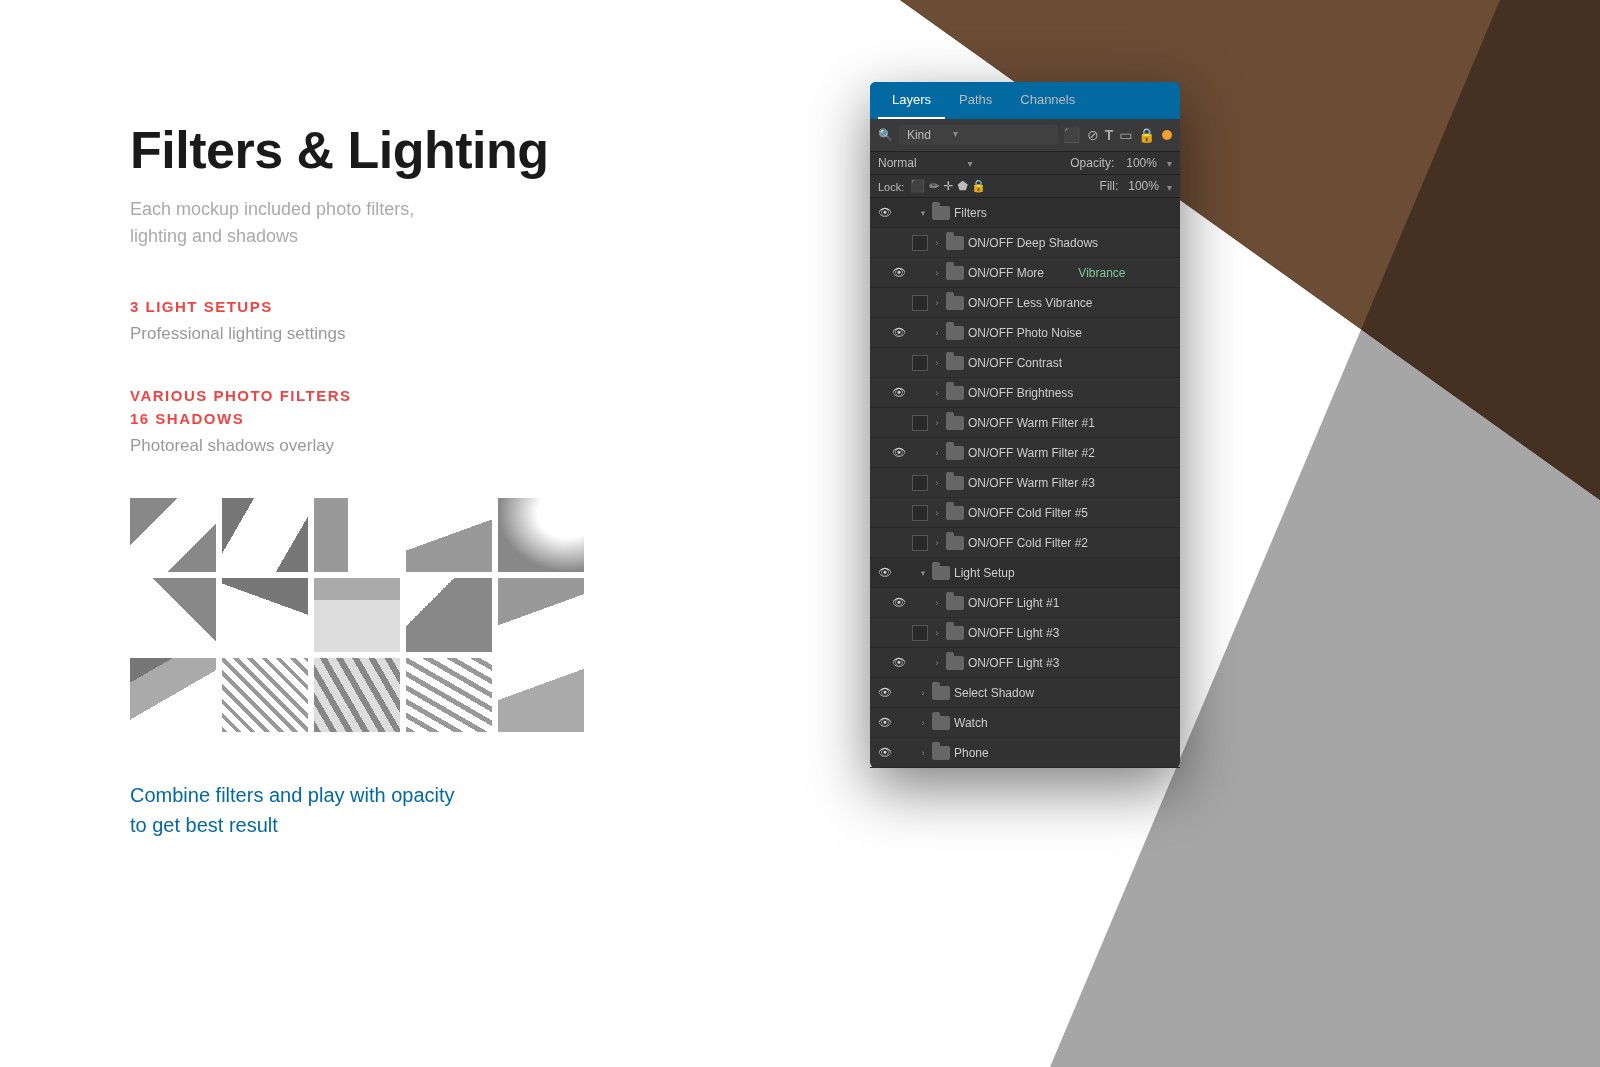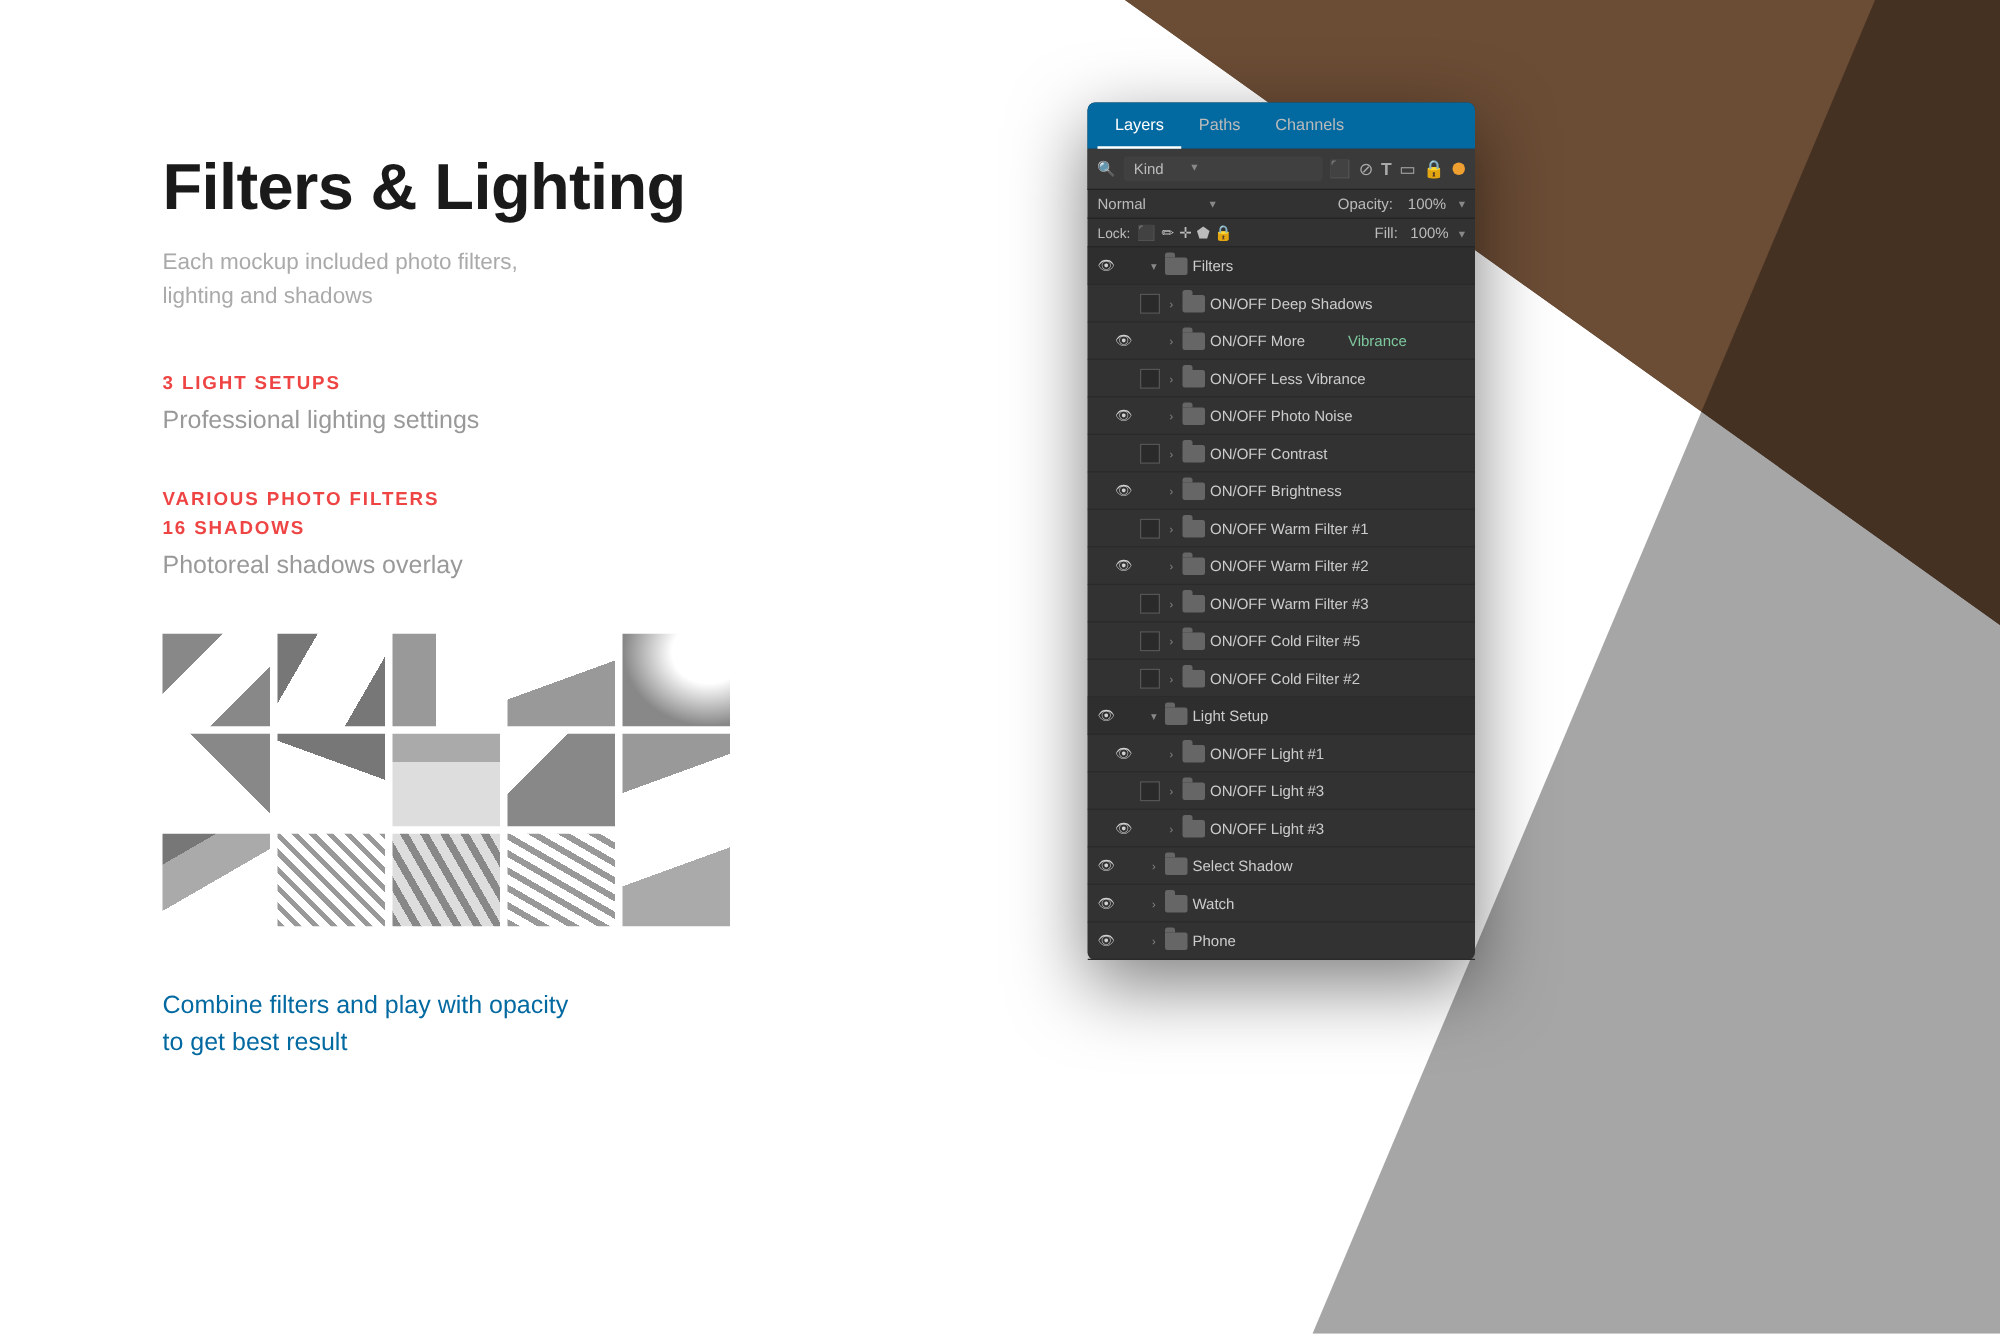--- a/index.html
+++ b/index.html
@@ -63,21 +63,21 @@
     .section-heading {
       font-size: 15px;
       font-weight: 800;
       color: #ef4444;
       letter-spacing: 1.5px;
       text-transform: uppercase;
       margin-bottom: 6px;
     }
 
     .section-desc {
-      font-size: 20px;
+      font-size: 17px;
       color: #999;
       line-height: 1.5;
       margin-bottom: 40px;
     }
 
     
     .shadow-grid {
       display: grid;
       grid-template-columns: repeat(5, 86px);
       grid-template-rows: repeat(3, 74px);

